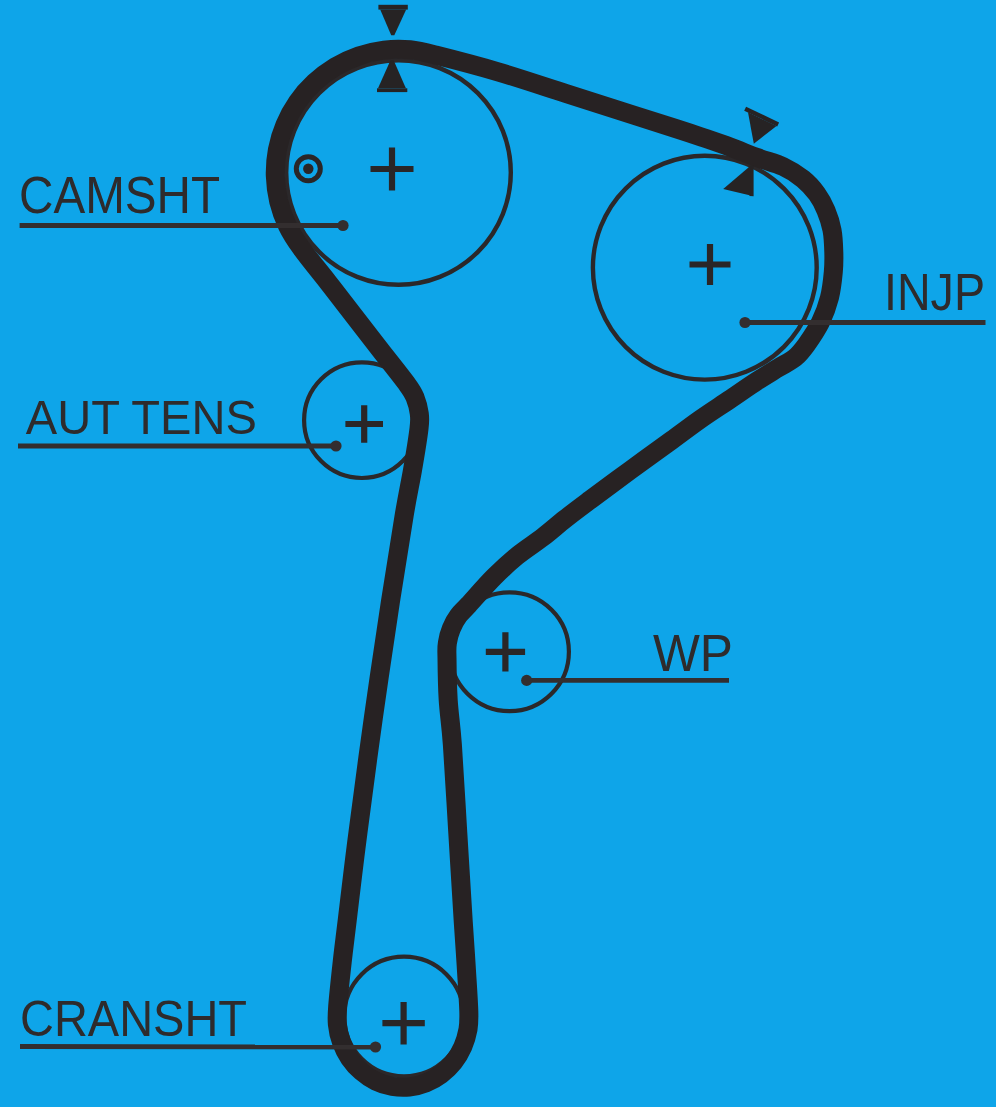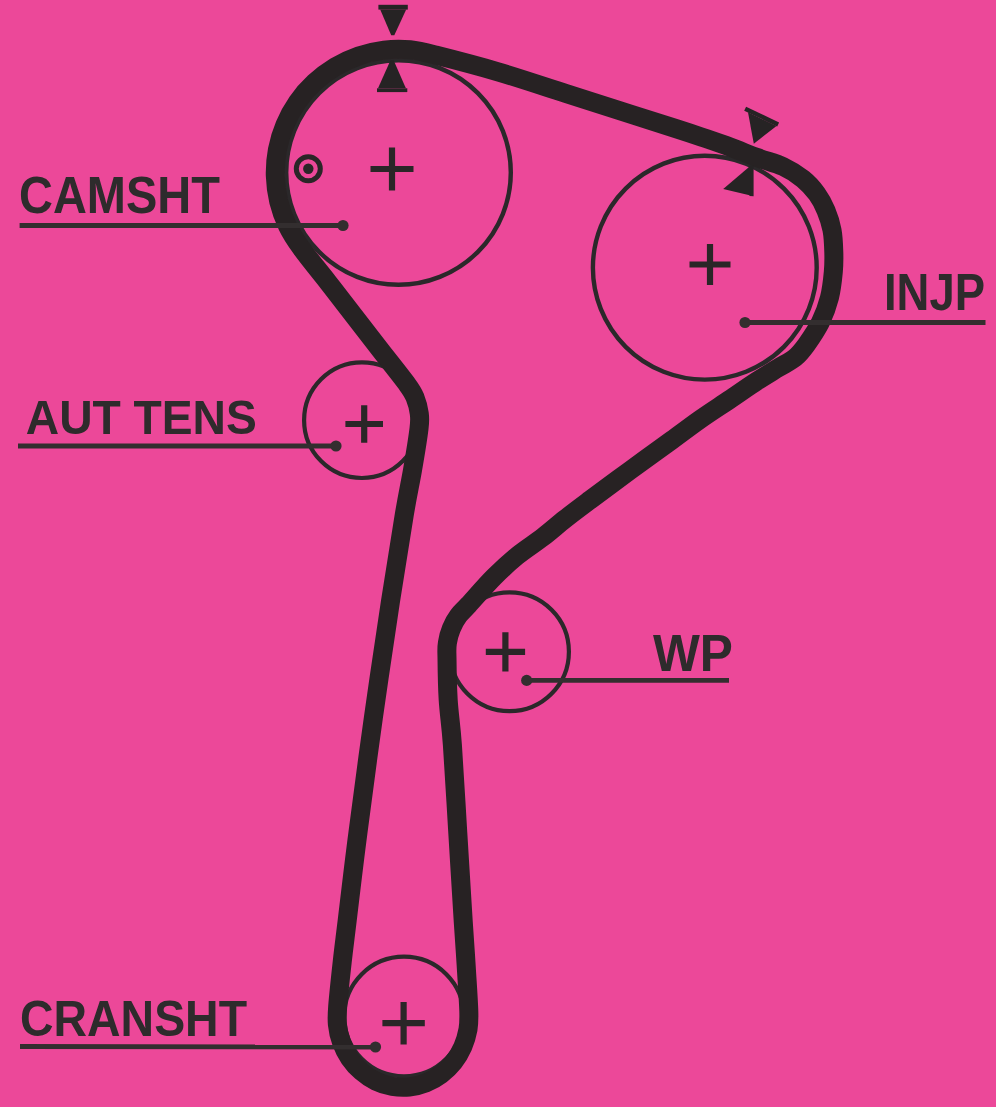--- a/index.html
+++ b/index.html
@@ -1,16 +1,16 @@
 <!DOCTYPE html>
 <html><head>
 <meta charset="utf-8">
 <style>
   html,body{margin:0;padding:0;background:#ffffff;}
-  #stage{position:relative;width:996px;height:1107px;background:#ec4899;overflow:hidden;font-weight:bold;}
+  #stage{position:relative;width:996px;height:1107px;background:#0ea5e9;overflow:hidden;}
   svg{position:absolute;left:0;top:0;}
   text{font-family:"Liberation Sans",sans-serif;fill:#2e2b2c;}
 </style>
 </head>
 <body>
 <div id="stage">
 <svg width="996" height="1107" viewBox="0 0 996 1107">
   <g fill="none" stroke="#2b282a">
     <circle cx="398.5" cy="172.5" r="112.3" stroke-width="4.4"></circle>
     <circle cx="704.8" cy="267.7" r="111.9" stroke-width="4.4"></circle>

